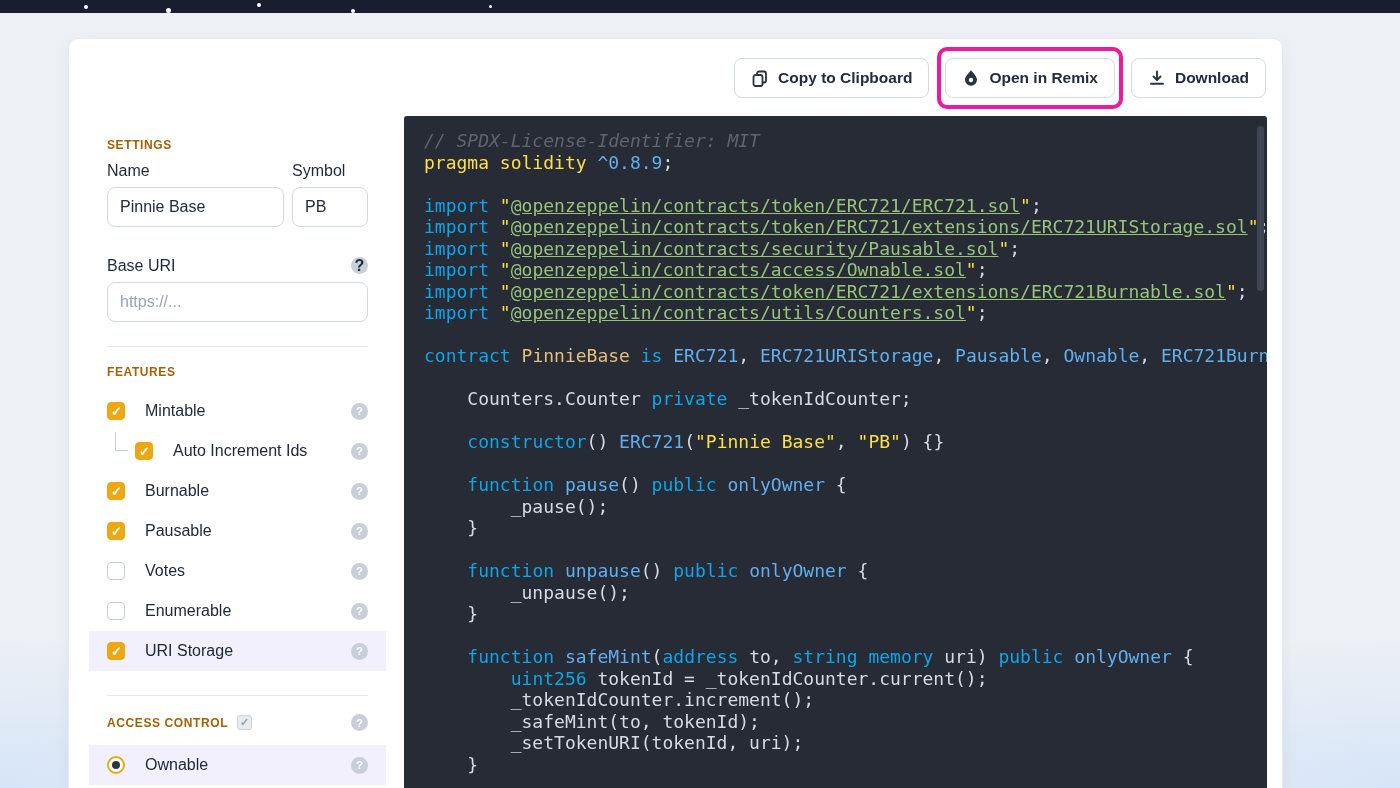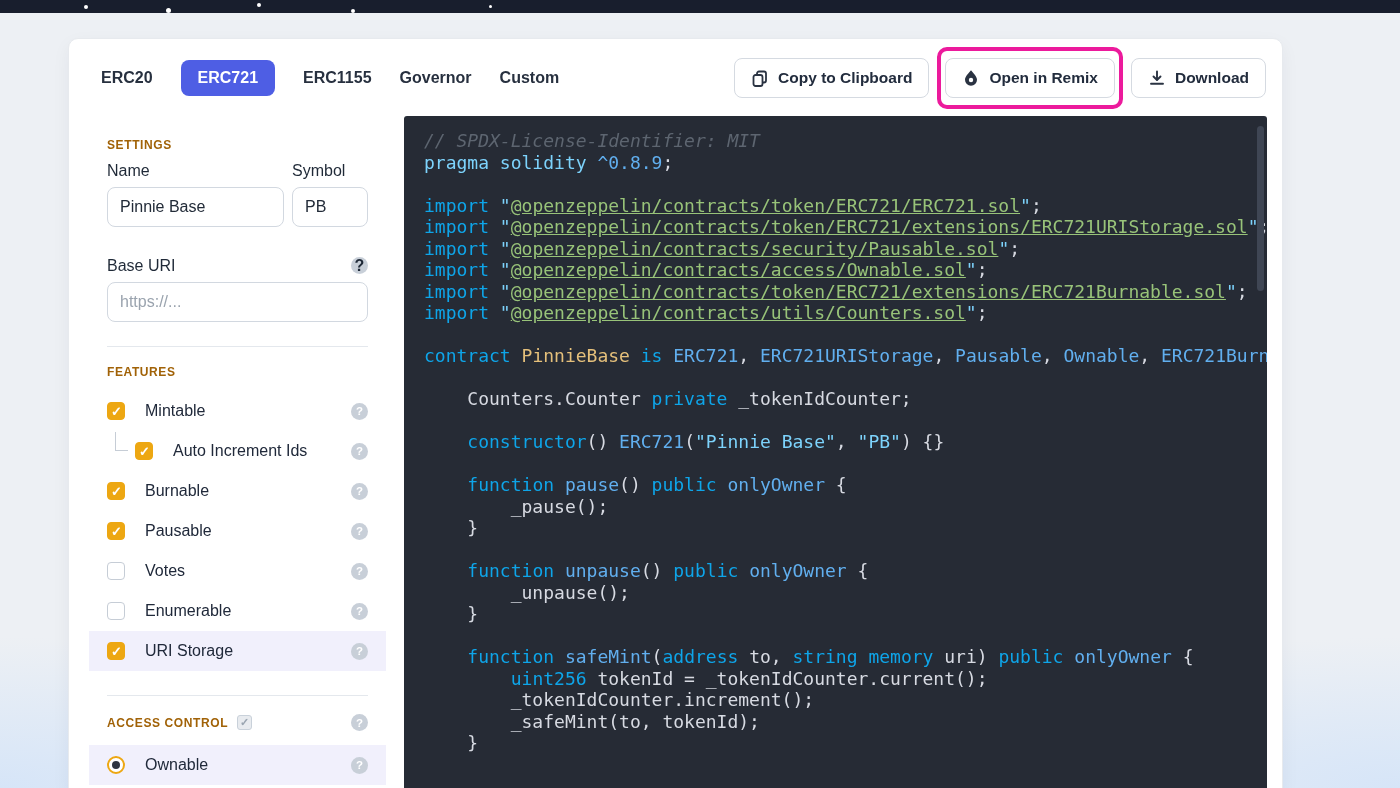--- a/index.html
+++ b/index.html
@@ -63,48 +63,41 @@
          justify-content:center;flex:0 0 auto;background:#fff}
   .radio::after{content:"";width:8px;height:8px;border-radius:50%;background:#2e3440}
 
   
   .code{position:absolute;left:335px;top:77px;width:863px;height:684px;background:#262b35;border-radius:3px;
         overflow:hidden;padding:14px 0 0 20px}
   .codeline{font-family:"DejaVu Sans Mono",monospace;font-size:18px;line-height:21.5px;white-space:pre;
             color:#d7dae2;min-height:21.5px}
   .tk-c{color:#5d6570;font-style:italic}
   .tk-k{color:#0ea5e9}
-  .tk-g{color:#7dd3fc}
+  .tk-g{color:#fde047}
   .tk-u{color:#98c379;text-decoration:underline;cursor:pointer}
   .tk-b{color:#61afef}
   .tk-y{color:#e5c07b}
   .tk-p{color:#d7dae2}
   .sthumb{position:absolute;right:3px;top:10px;width:7px;height:165px;background:#3f4654;border-radius:4px;cursor:pointer}
 </style>
 </head>
 <body>
 
 <div class="topband"></div>
 <div id="dots">
     <div class="dot" style="left: 84px; top: 5px; width: 4px; height: 4px;"></div>
     <div class="dot" style="left: 166px; top: 8px; width: 5px; height: 5px;"></div>
     <div class="dot" style="left: 257px; top: 3px; width: 4px; height: 4px;"></div>
     <div class="dot" style="left: 351px; top: 9px; width: 4px; height: 4px;"></div>
     <div class="dot" style="left: 489px; top: 5px; width: 3px; height: 3px;"></div>
   </div>
 
 <div class="card">
 
-  <div class="tabbar" id="tabbar">
-      <div class="tab">ERC20</div>
-      <div class="tab active">ERC721</div>
-      <div class="tab">ERC1155</div>
-      <div class="tab">Governor</div>
-      <div class="tab">Custom</div>
-    </div>
 
   <div class="actions" id="actions">
       <button class="btn">
         <span style="display: flex;">
           <svg width="18" height="18" viewBox="0 0 18 18" fill="none" stroke="#2a3342" stroke-width="1.8">
             <rect x="6" y="2.5" width="9" height="11" rx="2"></rect>
             <rect x="2.5" y="6" width="9" height="11" rx="2" fill="#fff"></rect>
           </svg>
         </span>
         <span>Copy to Clipboard</span>
@@ -236,18 +229,19 @@
         <div class="codeline"><span class="tk-p">    }</span></div>
         <div class="codeline"></div>
         <div class="codeline"><span class="tk-p">    </span><span class="tk-k">function </span><span class="tk-b">unpause</span><span class="tk-p">() </span><span class="tk-k">public </span><span class="tk-b">onlyOwner</span><span class="tk-p"> {</span></div>
         <div class="codeline"><span class="tk-p">        _unpause();</span></div>
         <div class="codeline"><span class="tk-p">    }</span></div>
         <div class="codeline"></div>
         <div class="codeline"><span class="tk-p">    </span><span class="tk-k">function </span><span class="tk-b">safeMint</span><span class="tk-p">(</span><span class="tk-k">address</span><span class="tk-p"> to, </span><span class="tk-k">string</span><span class="tk-p"> </span><span class="tk-k">memory</span><span class="tk-p"> uri) </span><span class="tk-k">public </span><span class="tk-b">onlyOwner</span><span class="tk-p"> {</span></div>
         <div class="codeline"><span class="tk-p">        </span><span class="tk-k">uint256</span><span class="tk-p"> tokenId = _tokenIdCounter.current();</span></div>
         <div class="codeline"><span class="tk-p">        _tokenIdCounter.increment();</span></div>
         <div class="codeline"><span class="tk-p">        _safeMint(to, tokenId);</span></div>
+        <div class="codeline"><span class="tk-p">        _setTokenURI(tokenId, uri);</span></div>
         <div class="codeline"><span class="tk-p">    }</span></div>
       </div>
     <div class="sthumb"></div>
   </div>
 
 </div>
 
 </body></html>

